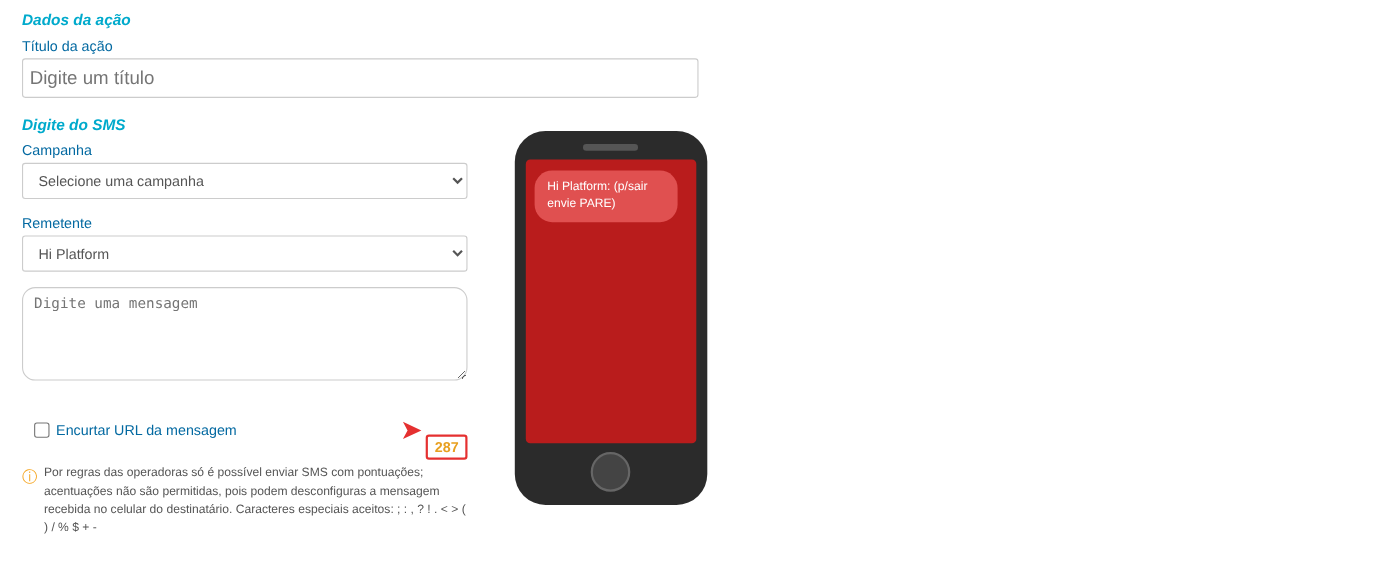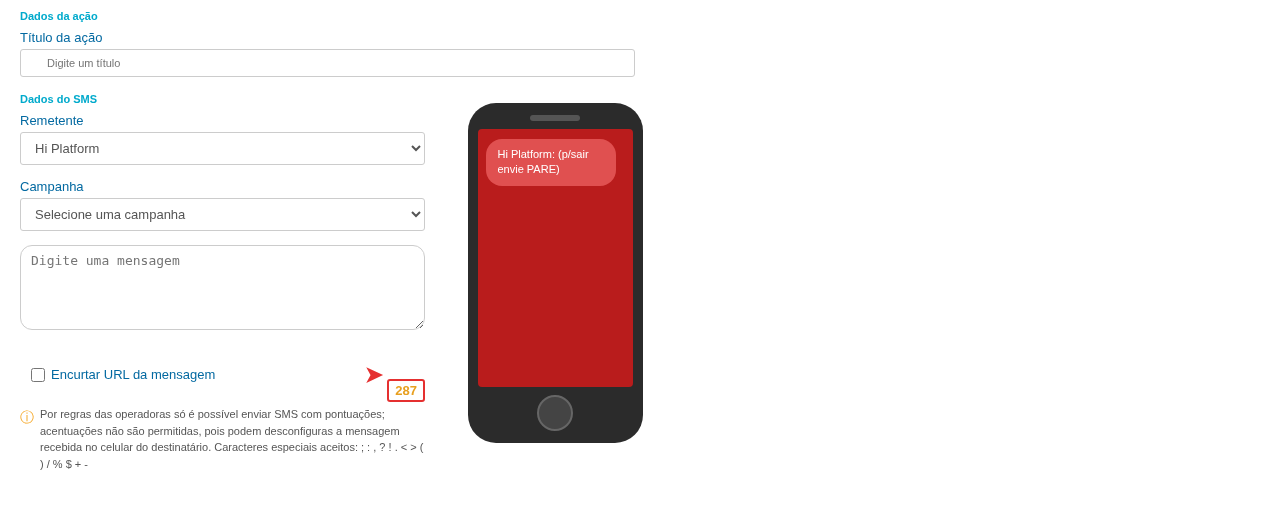--- a/index.html
+++ b/index.html
@@ -8,39 +8,40 @@
       font-size: 13px;
       background: #fff;
       color: #333;
       padding: 10px 20px;
       width: 1269px;
       min-height: 529px;
     }
 
     .section-title {
       color: #00aacc;
-      font-size: 11px;
+      font-size: 14px;
       font-weight: bold;
       margin-bottom: 8px;
+      font-style: italic;
     }
 
     .field-label {
       font-size: 13px;
       color: #0369a1;
       margin-bottom: 4px;
       display: block;
     }
 
     .text-input {
       width: 100%;
       max-width: 615px;
       border: 1px solid #ccc;
       border-radius: 3px;
-      padding: 7px 26px;
-      font-size: 11px;
+      padding: 7px 6px;
+      font-size: 17px;
       color: #999;
       outline: none;
     }
 
     .section-divider {
       margin: 16px 0 14px 0;
     }
 
     .sms-section {
       display: flex;
@@ -209,37 +210,37 @@
 
   <div class="field-group">
     <label class="field-label">Título da ação</label>
     <input type="text" class="text-input" placeholder="Digite um título" style="">
   </div>
 </div>
 
 <div class="section-divider"></div>
 
 <div>
-  <h2 class="section-title">Dados do SMS</h2>
+  <h2 class="section-title">Digite do SMS</h2>
 
   <div class="sms-section">
 
     <div class="sms-fields">
+
+      <div class="field-group">
+        <label class="field-label">Campanha</label>
+        <select class="select-input">
+          <option>Selecione uma campanha</option>
+        </select>
+      </div>
 
       <div class="field-group">
         <label class="field-label">Remetente</label>
         <select class="select-input">
           <option>Hi Platform</option>
-        </select>
-      </div>
-
-      <div class="field-group">
-        <label class="field-label">Campanha</label>
-        <select class="select-input">
-          <option>Selecione uma campanha</option>
         </select>
       </div>
 
       <div class="field-group">
         <textarea class="textarea-input" placeholder="Digite uma mensagem" style=""></textarea>
       </div>
 
       <div class="counter-row">
         <div class="checkbox-row" style="margin-bottom:0;">
           <input type="checkbox" style="">

